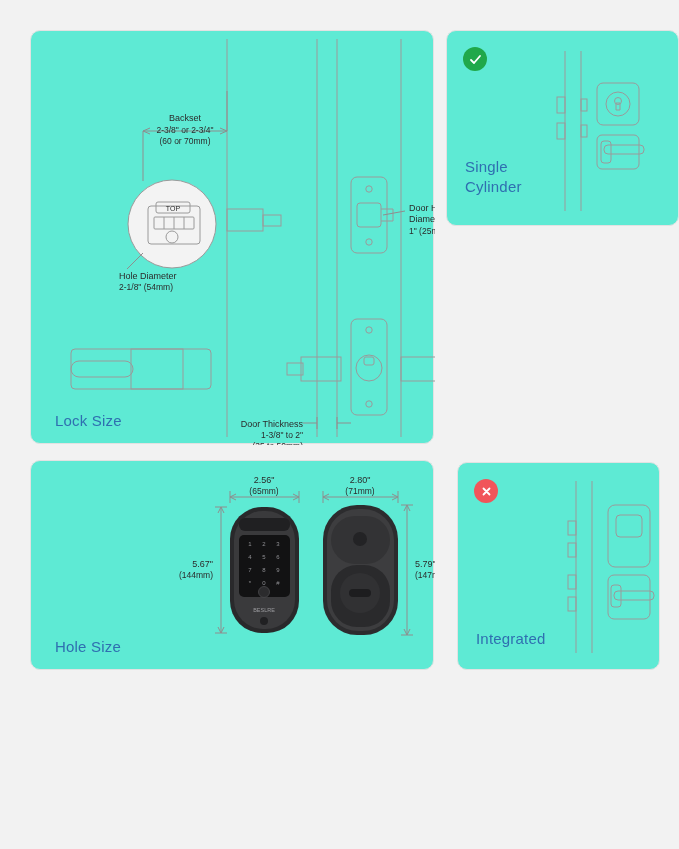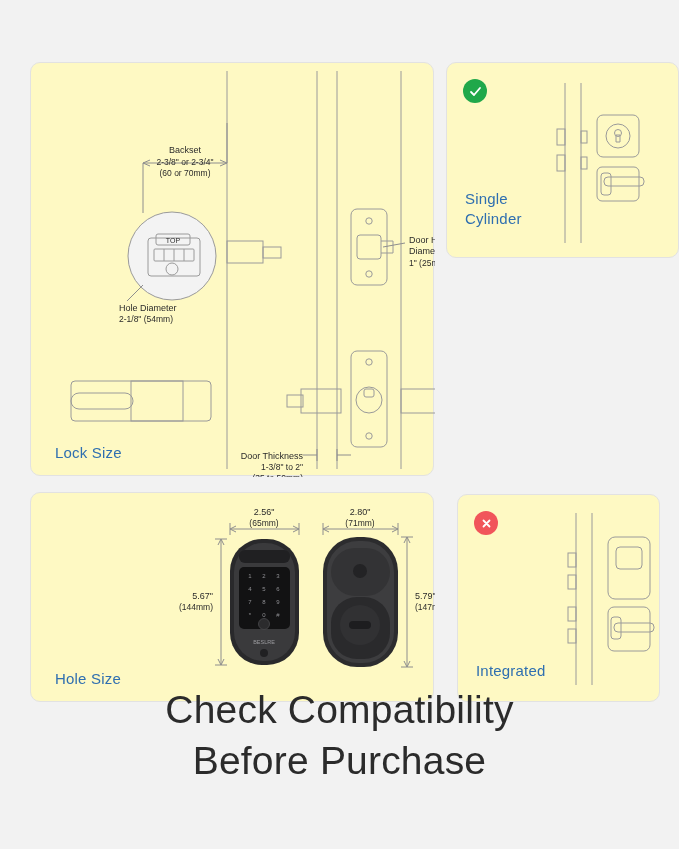--- a/index.html
+++ b/index.html
@@ -7,25 +7,24 @@
     width:679px;height:849px;
     background:#f2f2f2;
     font-family:"Liberation Sans", sans-serif;
     color:#1b1b1b;
     overflow:hidden;
   }
   .page{position:relative;width:679px;height:849px;}
 
   .card{
     position:absolute;
-    background:#fef9c3;
+    background:#5eead4;
     border:1px solid #e2e2e2;
     border-radius:10px;
     box-sizing:border-box;
-    margin-top:32px;
   }
 
   
   #card-door-size{left:30px;top:30px;width:404px;height:414px;}
   #card-lock-size{left:30px;top:460px;width:404px;height:210px;}
   #card-single{left:446px;top:30px;width:233px;height:196px;}
   #card-mortise{left:446px;top:246px;width:203px;height:196px;}
   #card-integrated{left:457px;top:462px;width:203px;height:208px;}
 
   .card-title{
@@ -266,18 +265,14 @@
       <rect class="ln" x="110" y="134" width="8" height="14" fill="#ffffff"></rect>
       <rect class="ln" x="150" y="42" width="42" height="62" rx="7" fill="#ffffff"></rect>
       <rect class="ln" x="158" y="52" width="26" height="22" rx="4" fill="#ffffff"></rect>
       <rect class="ln" x="150" y="112" width="42" height="44" rx="6" fill="#ffffff"></rect>
       <rect class="ln" x="156" y="128" width="40" height="9" rx="4" fill="#ffffff"></rect>
       <rect class="ln" x="153" y="122" width="10" height="22" rx="3" fill="#ffffff"></rect>
     </svg>
     <div class="card-title">Integrated</div>
   </div>
 
-  <div class="headline">
-    <div>Check Compatibility</div>
-    <div>Before Purchase</div>
-  </div>
 
 </div>
 
 </body></html>

